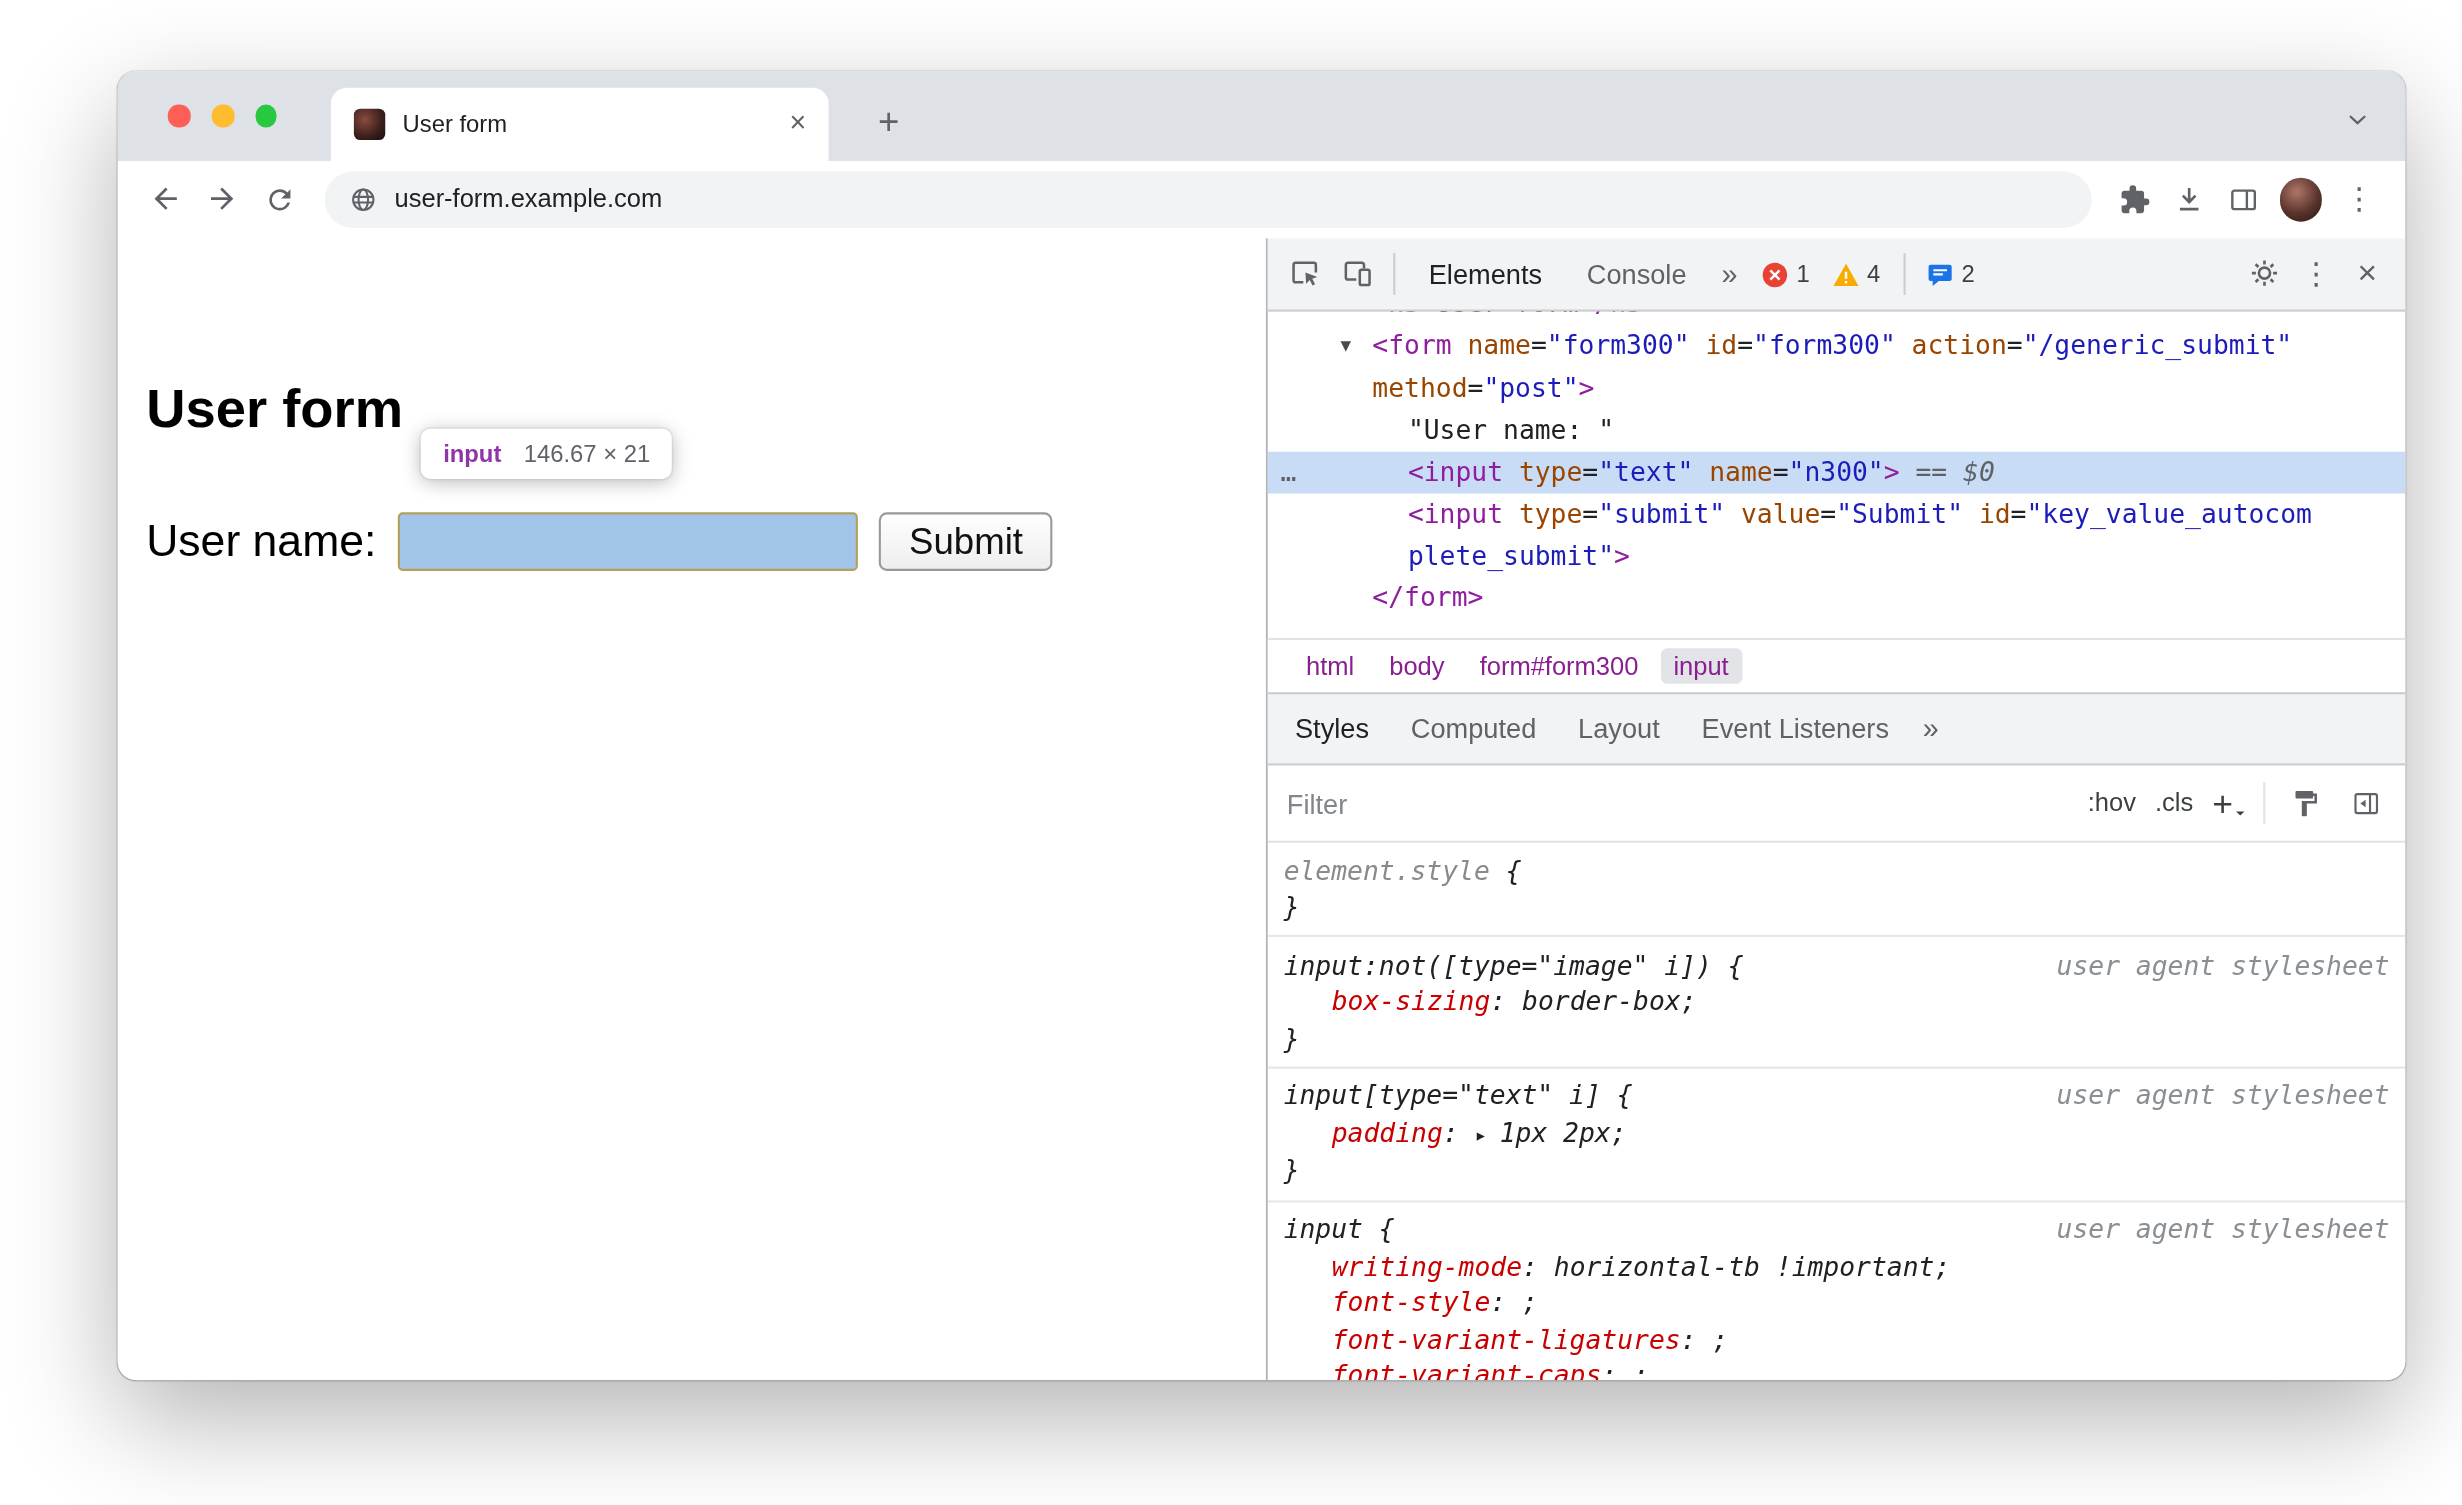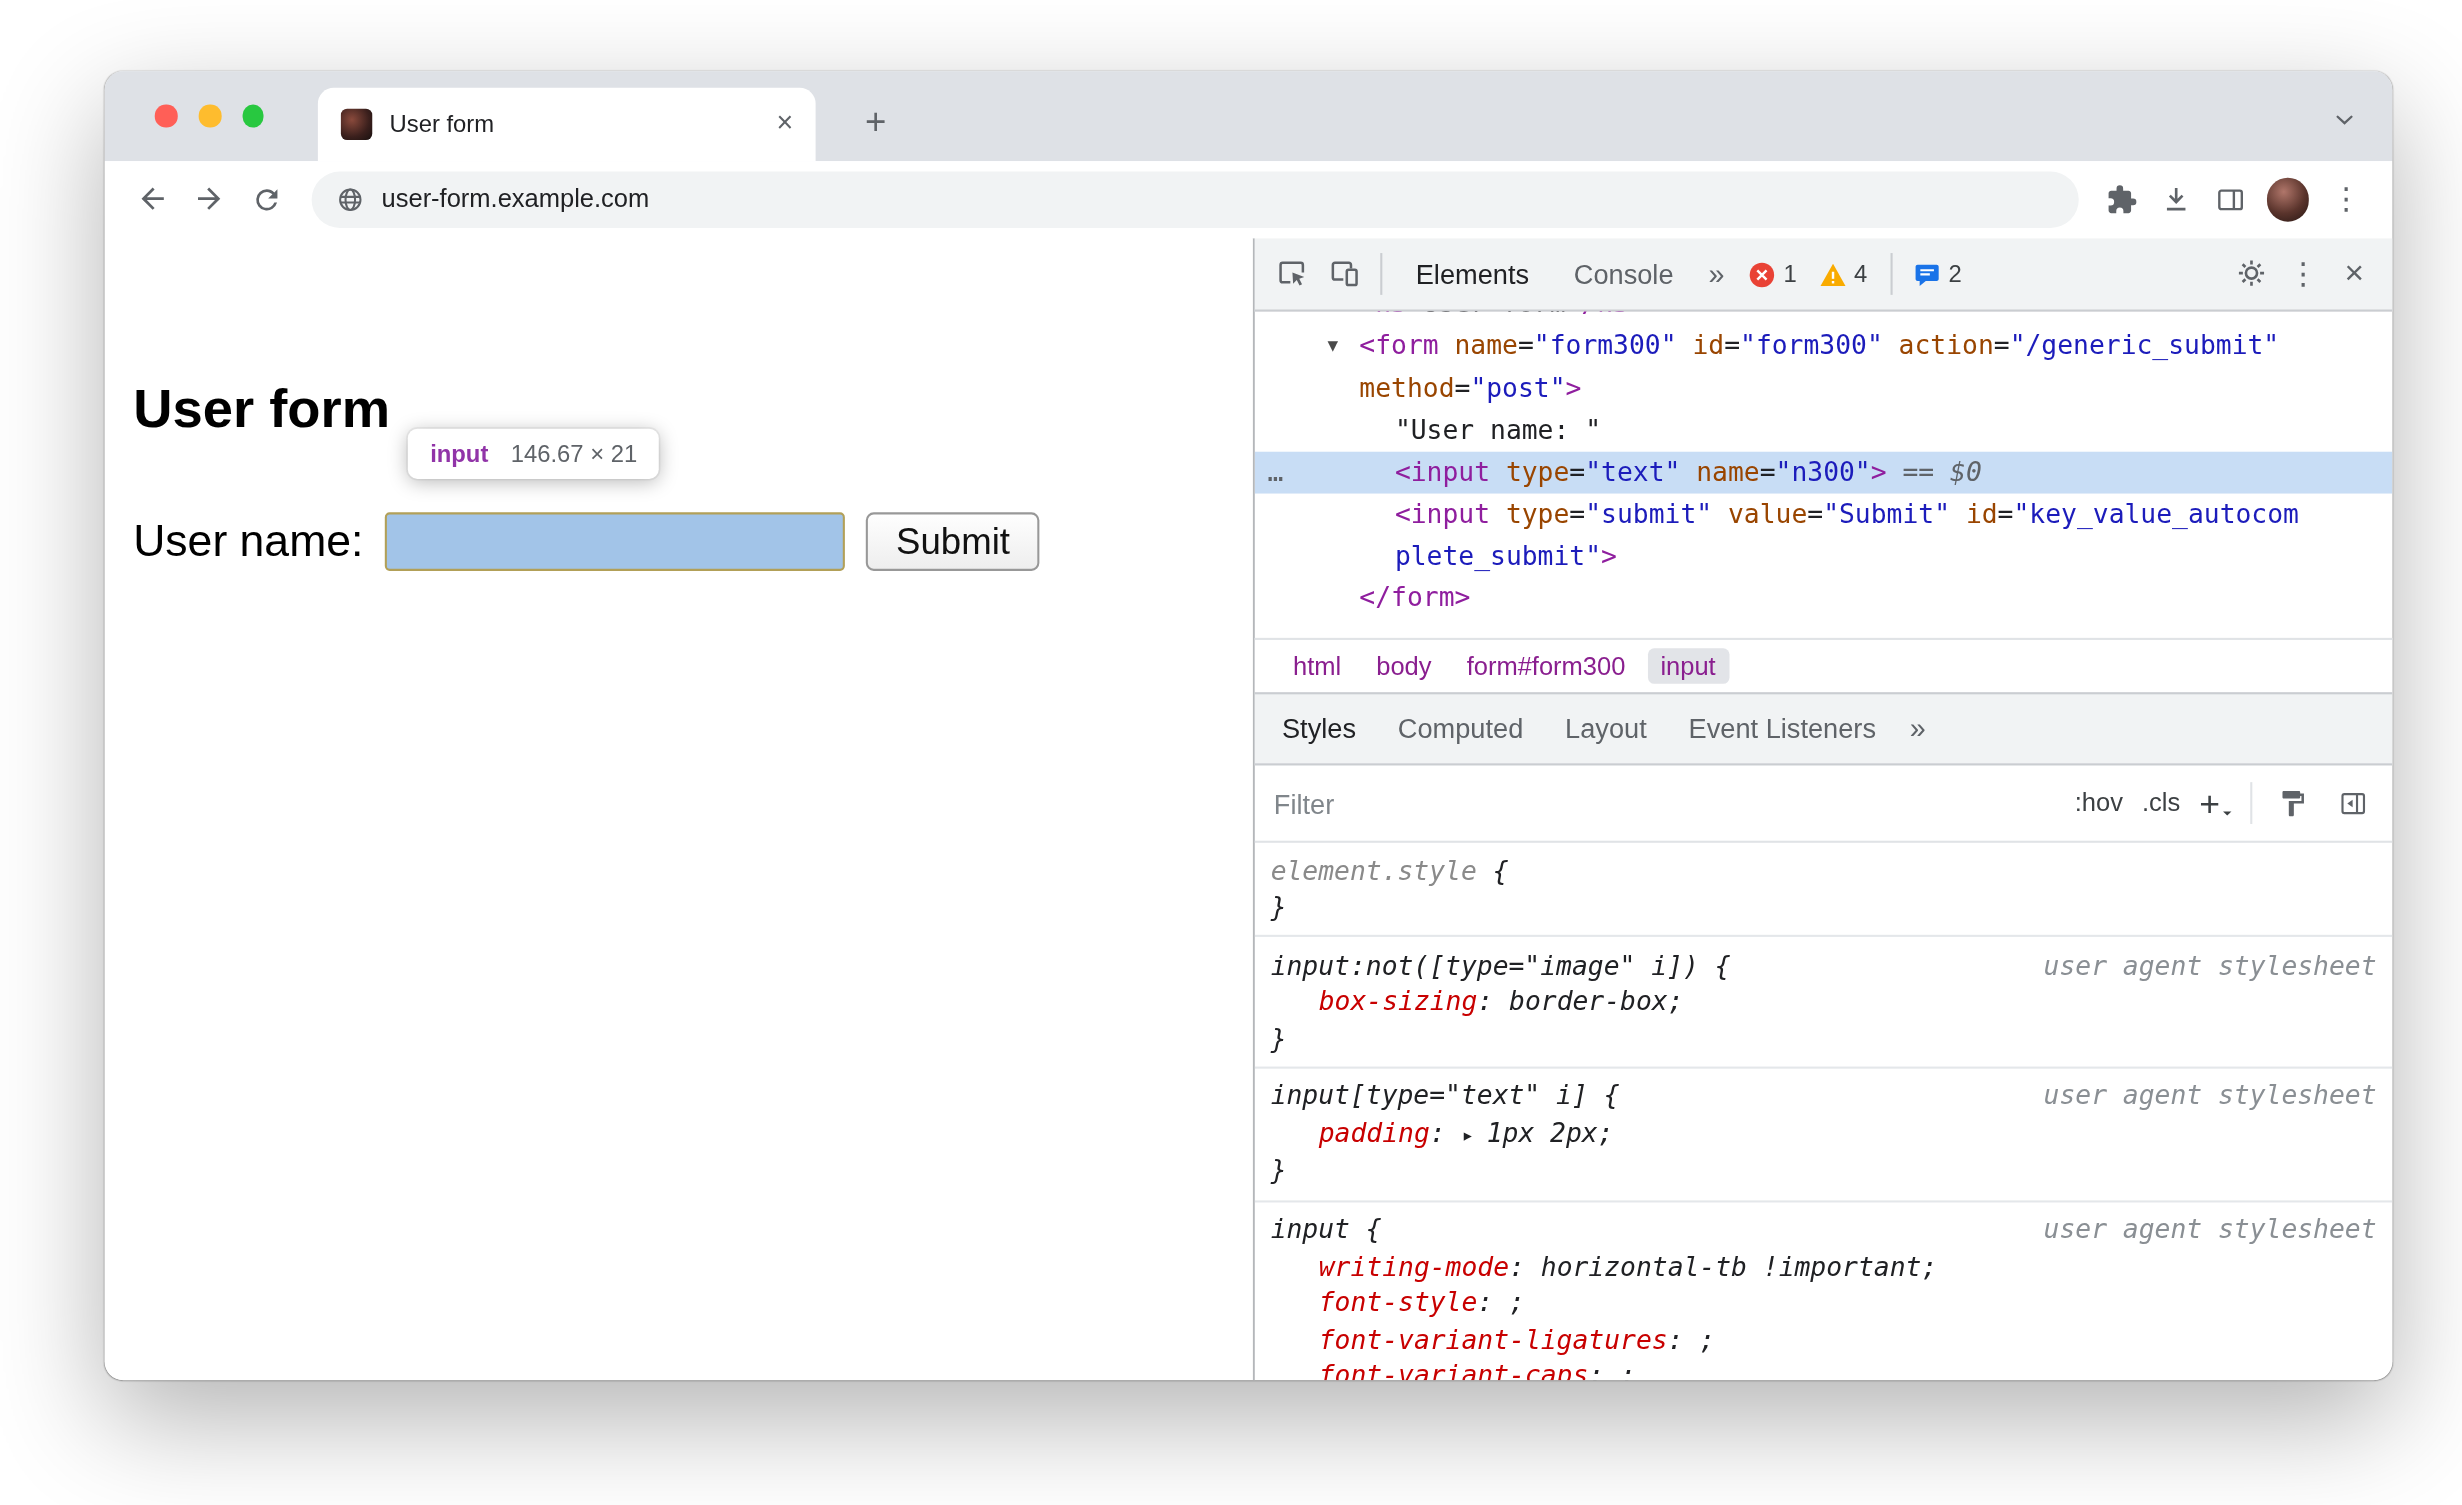--- a/index.html
+++ b/index.html
@@ -1,18 +1,18 @@
 <!DOCTYPE html>
 <html style="font-size:12.2px"><head>
 <meta charset="utf-8">
 <style>
   *{margin:0;padding:0;box-sizing:border-box;}
   html,body{background:#ffffff;}
   body{width:2462px;height:1506px;overflow:hidden;font-family:"Liberation Sans",sans-serif;}
-  .viewport{width:2462px;height:1506px;position:relative;overflow:hidden;background:#ffffff;}
+  .viewport{width:2462px;height:1506px;position:relative;overflow:hidden;background:#ffffff;padding-left:13px;}
   .design{width:1177px;height:720px;transform:scale(2.0913);transform-origin:0 0;position:relative;}
 
   
   .window{position:absolute;left:50px;top:34px;width:1094px;height:626px;border-radius:9.1px;background:#fff;
           box-shadow:0 18.3px 53px rgba(0,0,0,.30),0 0 0.8px rgba(0,0,0,.4);overflow:hidden;display:flex;flex-direction:column;}
   .tabstrip{height:43px;background:#dee1e6;position:relative;flex:none;}
   .lights{position:absolute;left:24.4px;top:16px;display:flex;gap:10px;}
   .light{width:10.7px;height:10.7px;border-radius:50%;}
   .light.red{background:#ff5f57;}.light.yellow{background:#febc2e;}.light.green{background:#28c840;}
   .tab{position:absolute;left:102px;top:7.6px;width:238px;height:35px;background:#fff;border-radius:7.6px 7.6px 0 0;

